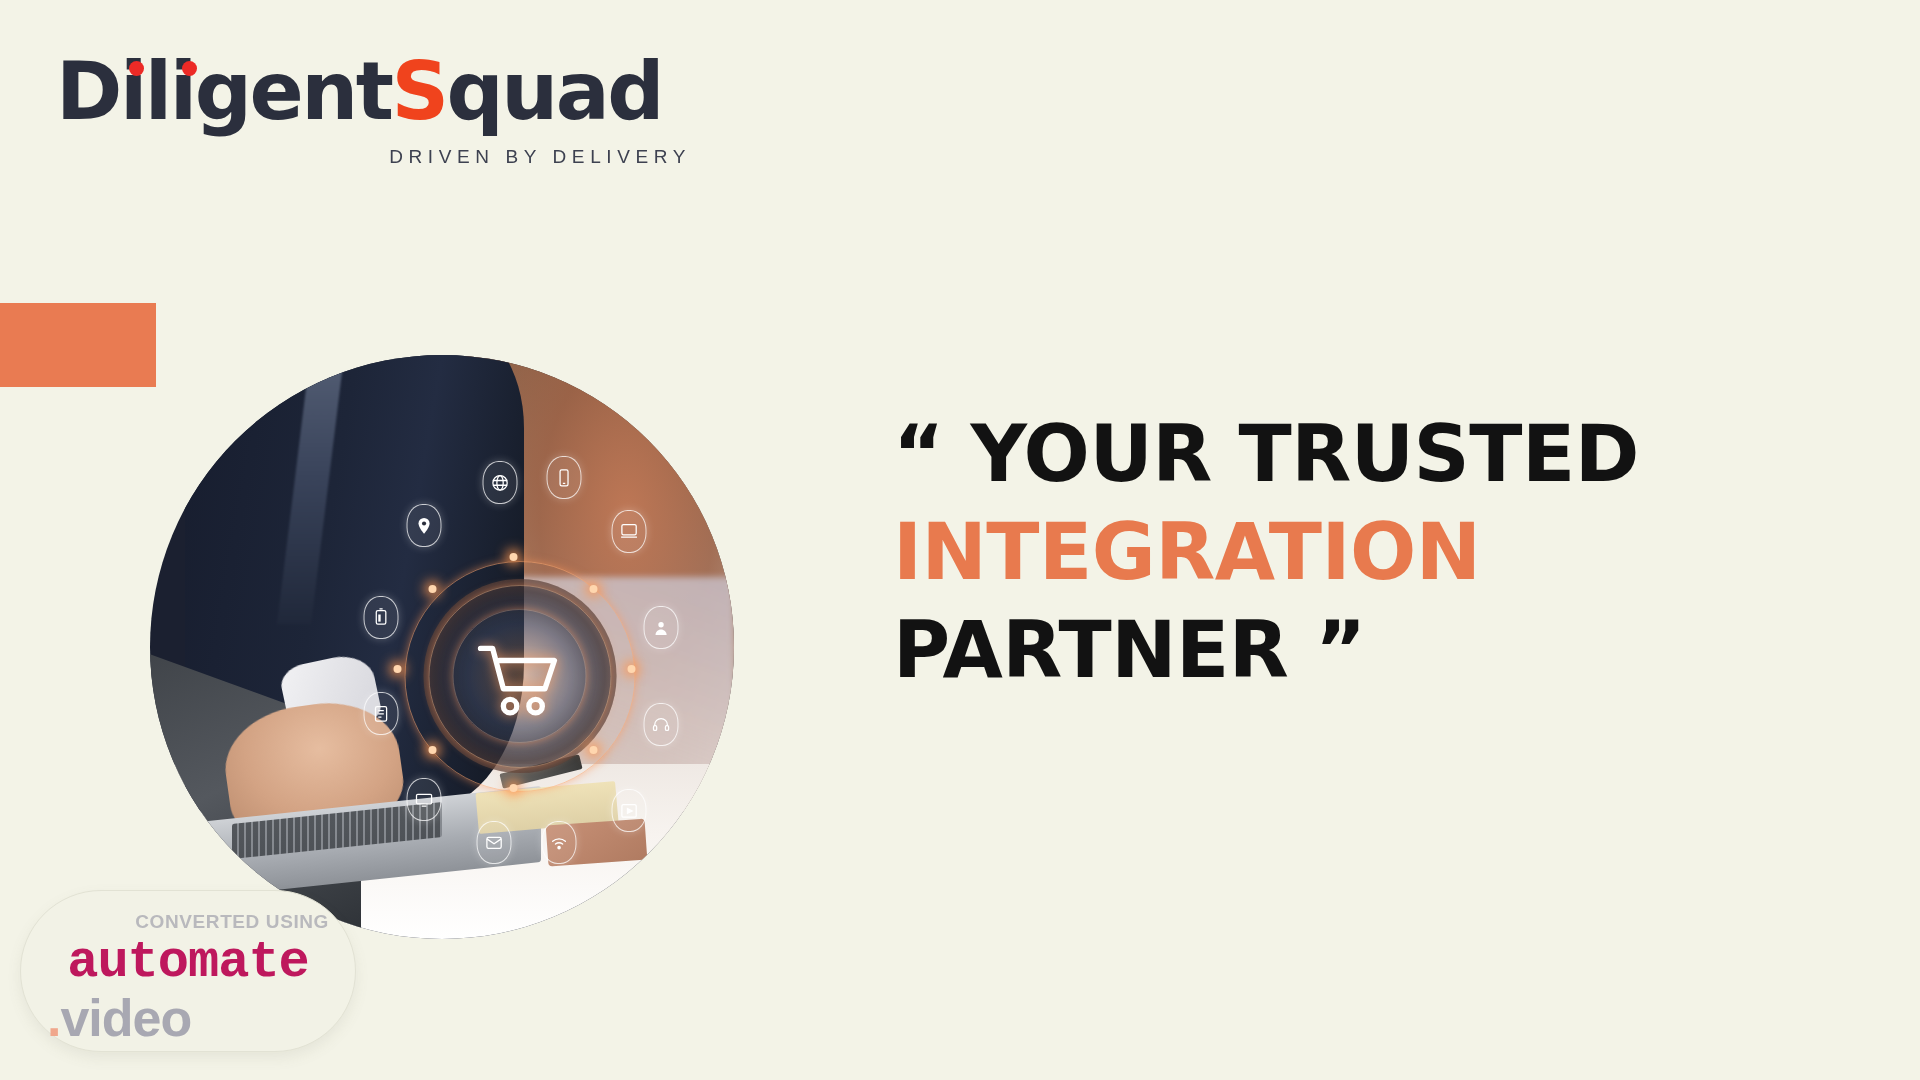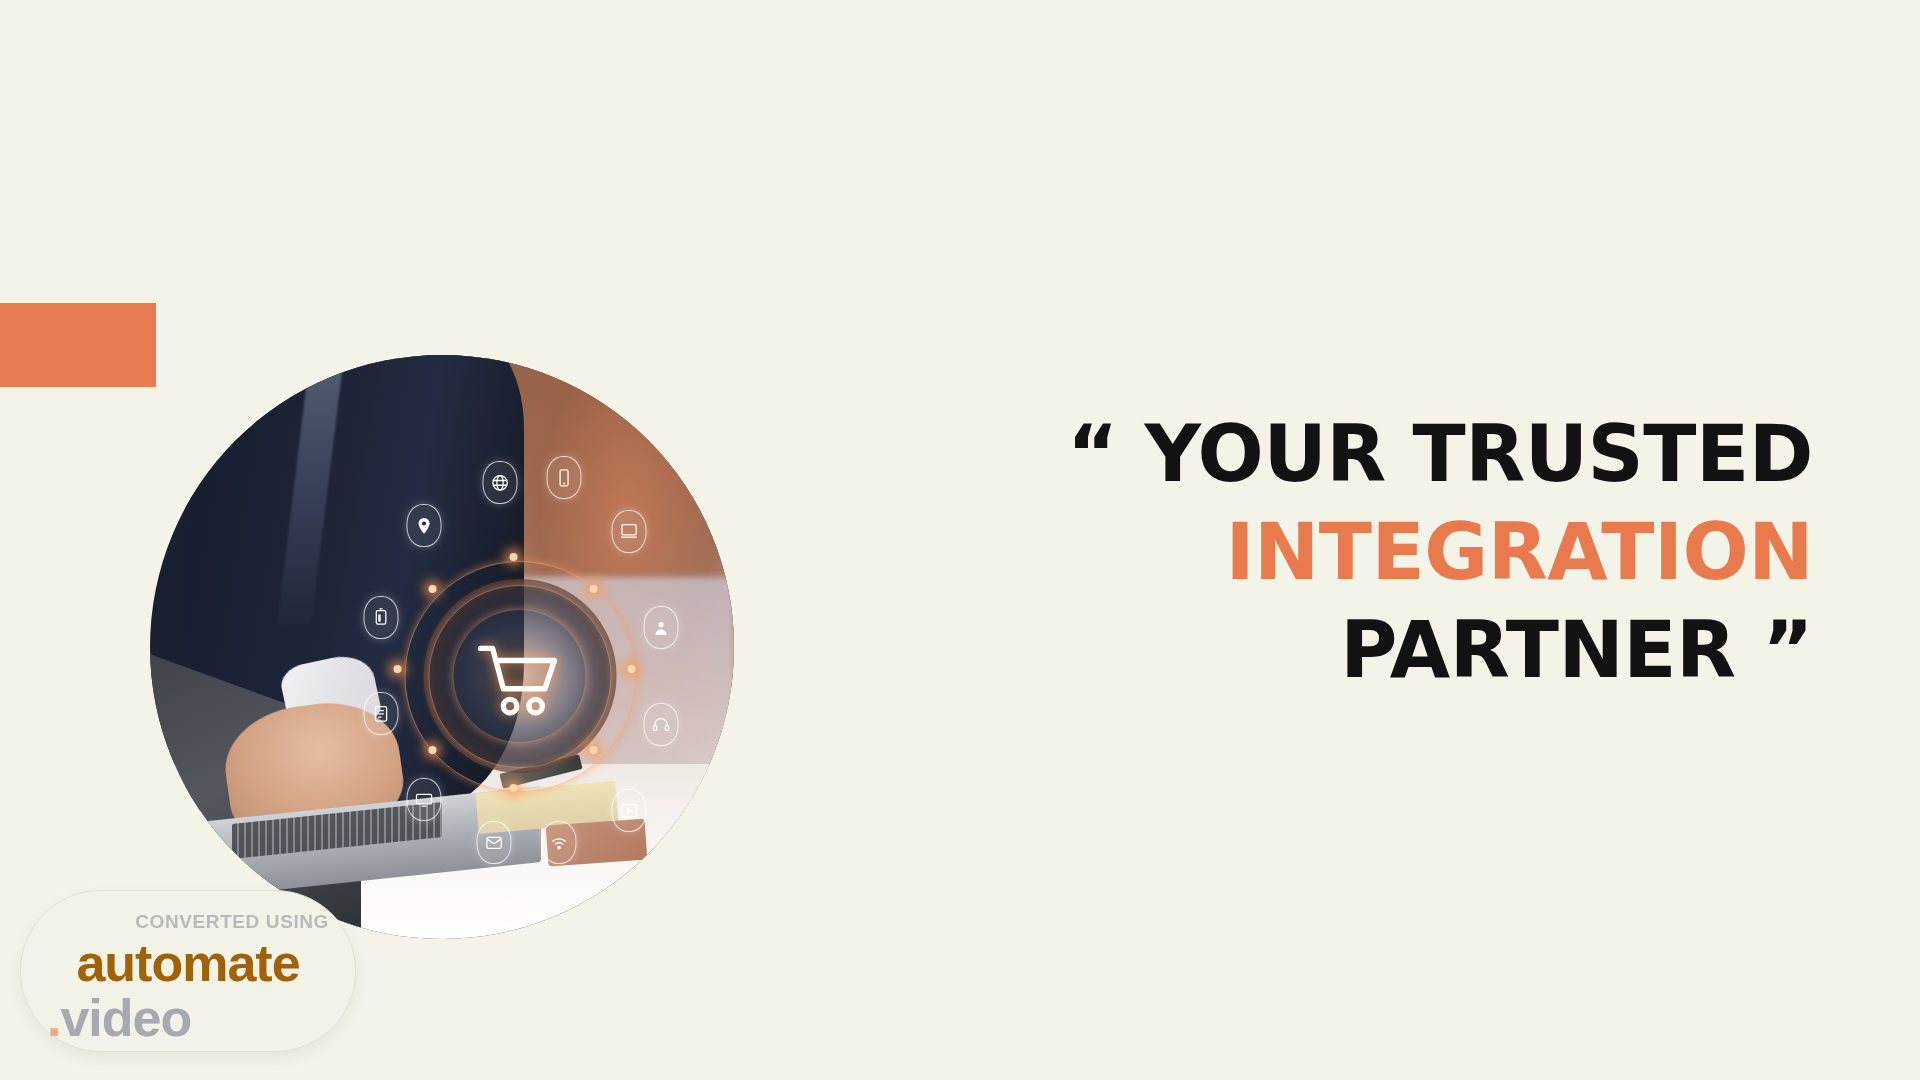--- a/index.html
+++ b/index.html
@@ -247,21 +247,20 @@
     background:#ffd6ae;
     box-shadow:0 0 12px 4px rgba(255,150,80,.85);
   }
 
   
   .headline {
     position:absolute;
     left:893px;
     top:405px;
     width:920px;
-    text-align:right;
   }
 
   .headline-line {
     font-family:"DejaVu Sans", sans-serif;
     font-size:78px;
     font-weight:bold;
     line-height:98px;
     letter-spacing:-0.5px;
     color:#121212;
     white-space:nowrap;
@@ -288,41 +287,49 @@
     letter-spacing:.6px;
     color:#b9b9bd;
     font-family:"Liberation Sans", sans-serif;
   }
   .wm-mid {
     text-align:center;
     font-size:52px;
     font-weight:bold;
     line-height:56px;
     letter-spacing:-1px;
-    color:#a16207;
-    font-family:Liberation Sans, sans-serif;
+    color:#be185d;
+    font-family:Liberation Mono, monospace;
     margin-top:2px;
   }
   .wm-bot {
     text-align:left;
     padding-right:6px;
     font-size:52px;
     font-weight:bold;
     line-height:54px;
     letter-spacing:-1px;
     color:#a8a8b2;
     font-family:"Liberation Sans", sans-serif;
   }
   .wm-dot { color:#f0a78c; }
 </style>
 </head>
 <body>
 
 <div class="slide">
 
+  <div class="logo-block">
+    <div class="logo-wordmark">
+      <span class="lw-dark">Diligent</span><span class="lw-accent">S</span><span class="lw-dark">quad</span>
+      <span class="logo-dot d1"></span>
+      <span class="logo-dot d2"></span>
+    </div>
+    <div class="logo-tagline">DRIVEN BY DELIVERY</div>
+  </div>
 
   <div class="accent-bar"></div>
 
   <div class="hero-circle">
     <div class="hero-photo">
       <div class="ph-bg-right"></div>
       <div class="ph-bg-right2"></div>
       <div class="ph-desk"></div>
       <div class="ph-suit">
         <div class="ph-suit-lapel"></div>

